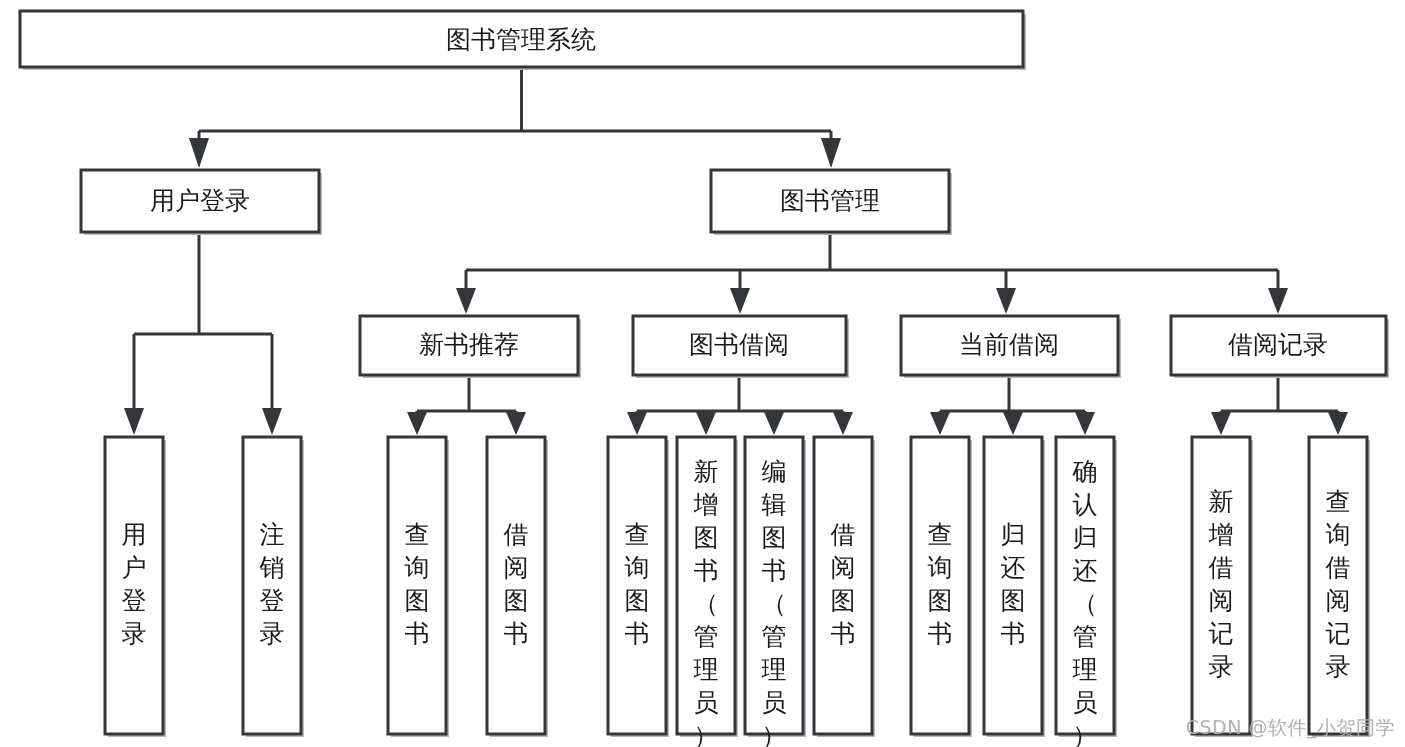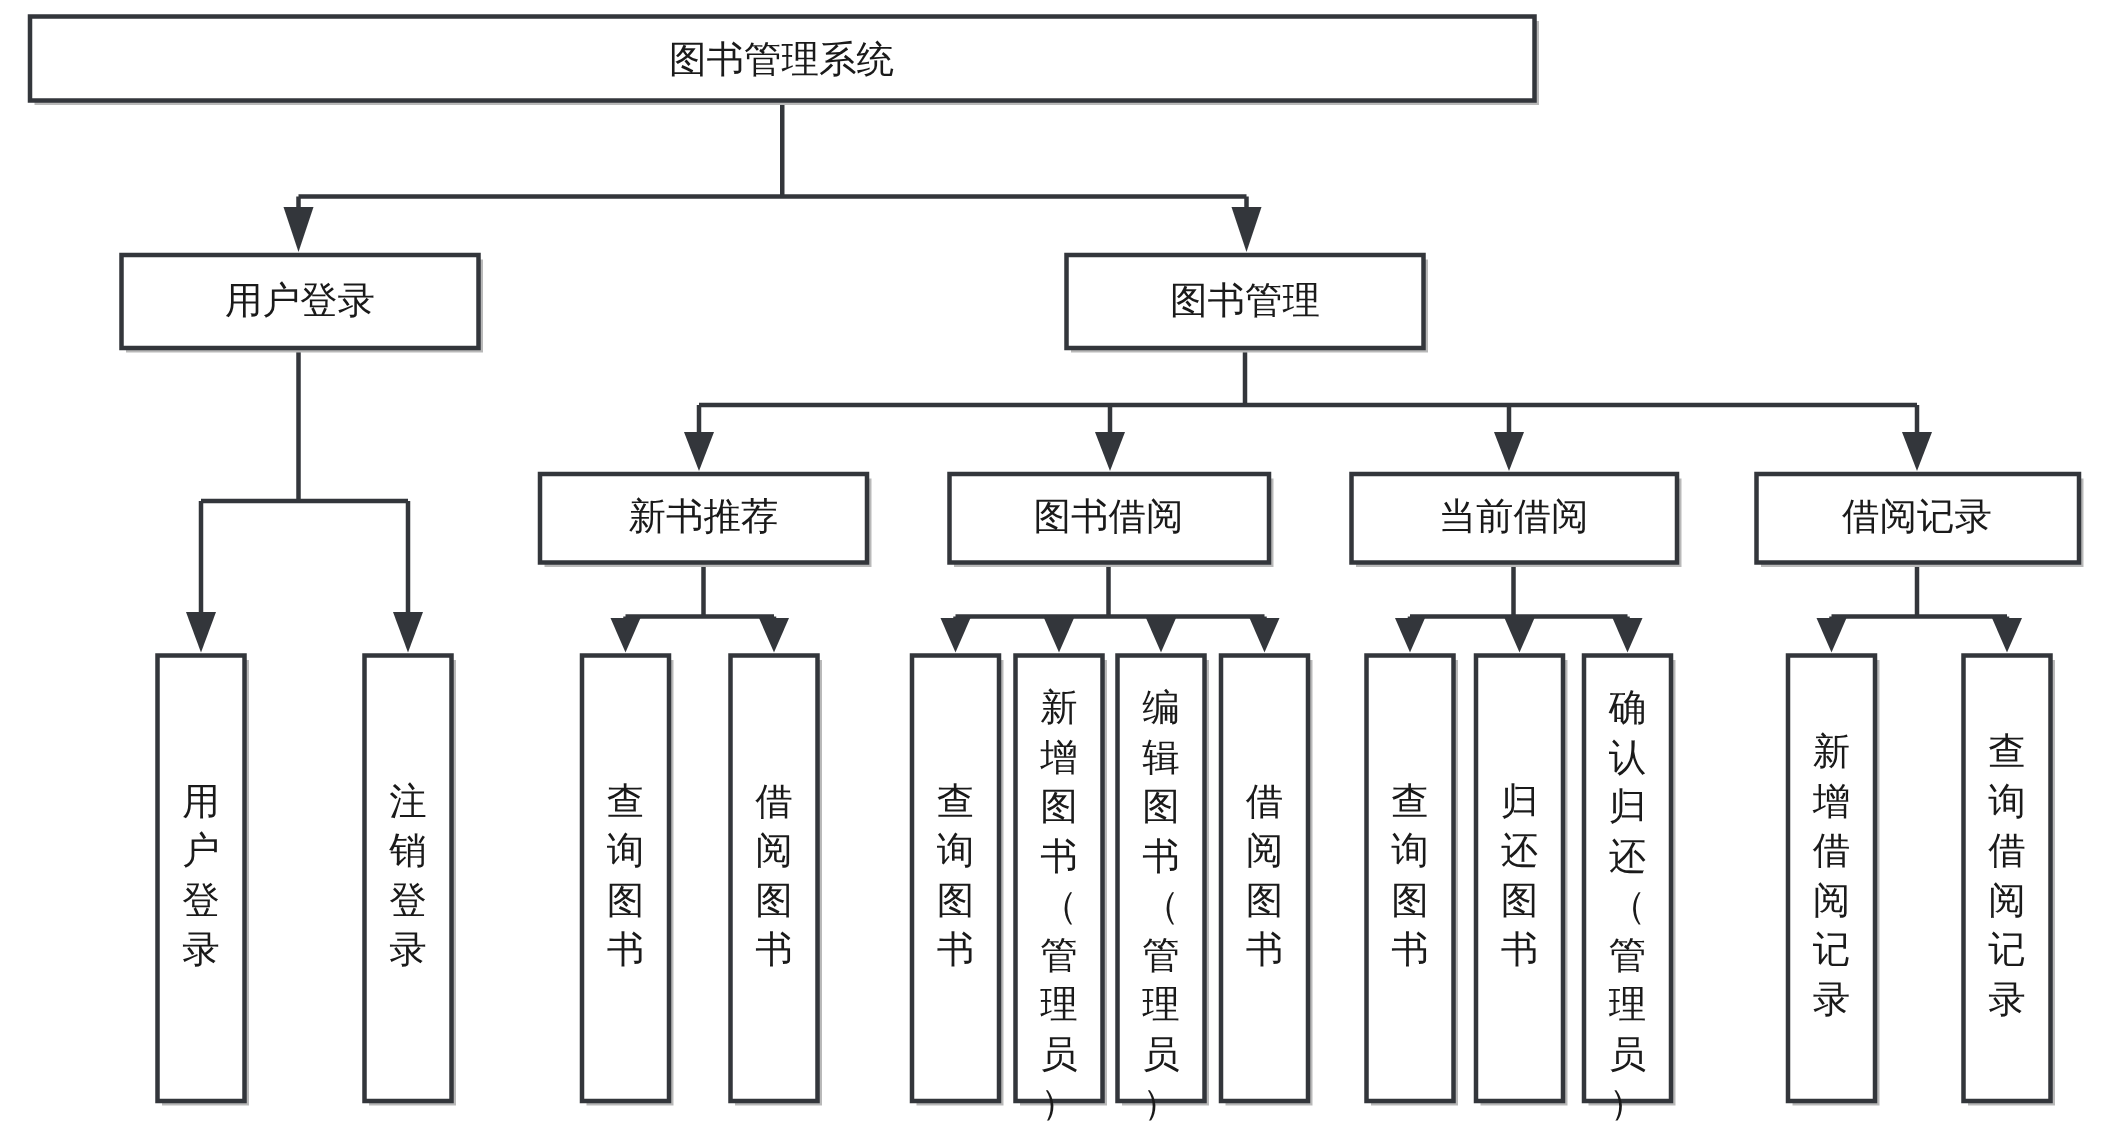--- a/index.html
+++ b/index.html
@@ -254,13 +254,14 @@
     </g>
 
     <g>
       <rect class="node-shadow" x="1312" y="440" width="58" height="297"></rect>
       <rect class="node-rect" x="1309" y="437" width="58" height="297"></rect>
       <text class="node-label v-label" x="1338" y="585" dominant-baseline="middle"><tspan x="1338" y="502.5">查</tspan><tspan x="1338" y="535.5">询</tspan><tspan x="1338" y="568.5">借</tspan><tspan x="1338" y="601.5">阅</tspan><tspan x="1338" y="634.5">记</tspan><tspan x="1338" y="667.5">录</tspan></text>
     </g>
 
   </svg>
 
+  <div class="watermark">CSDN @软件_小贺同学</div>
 </div>
 
 </body></html>

